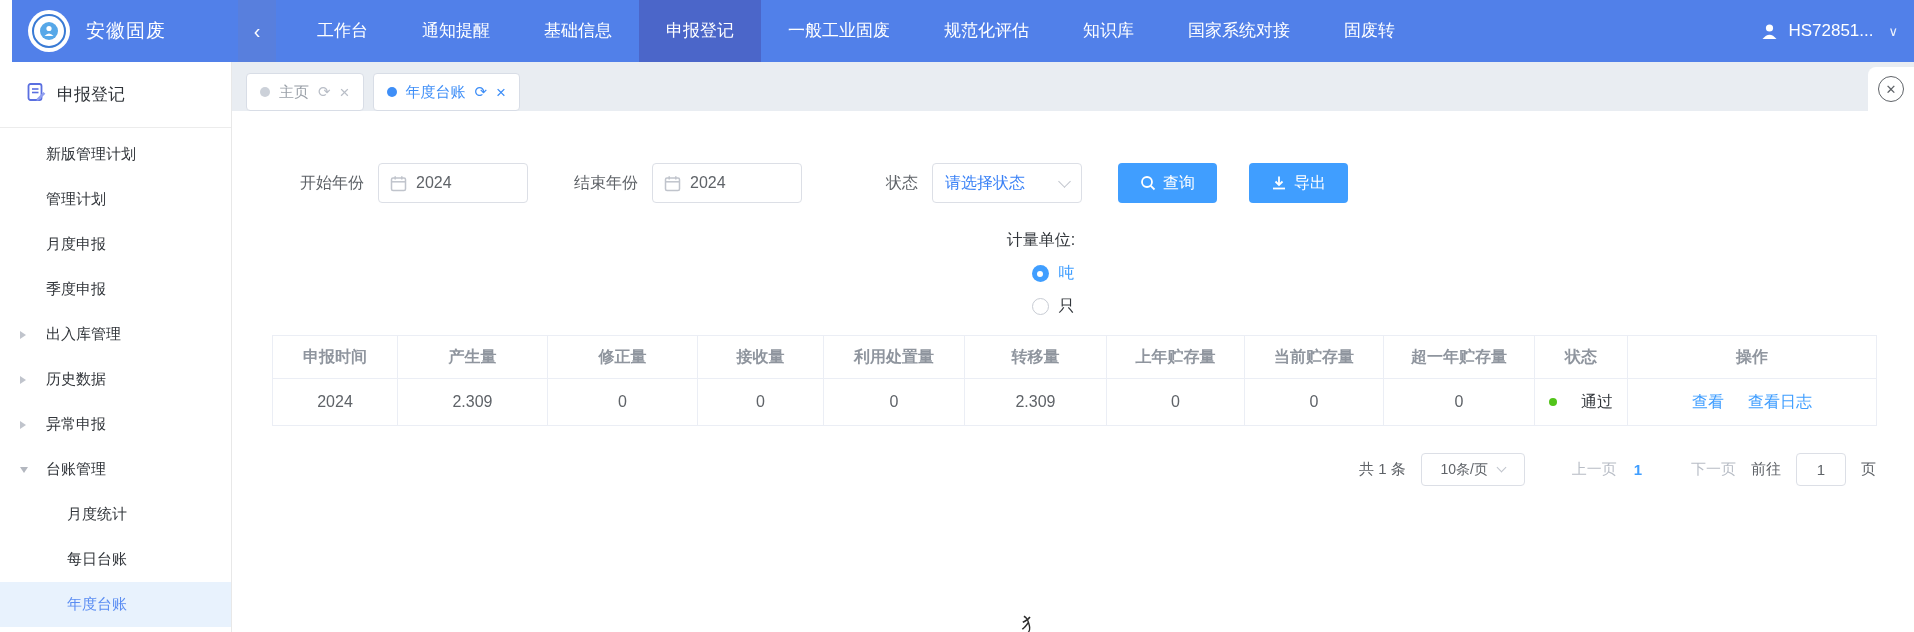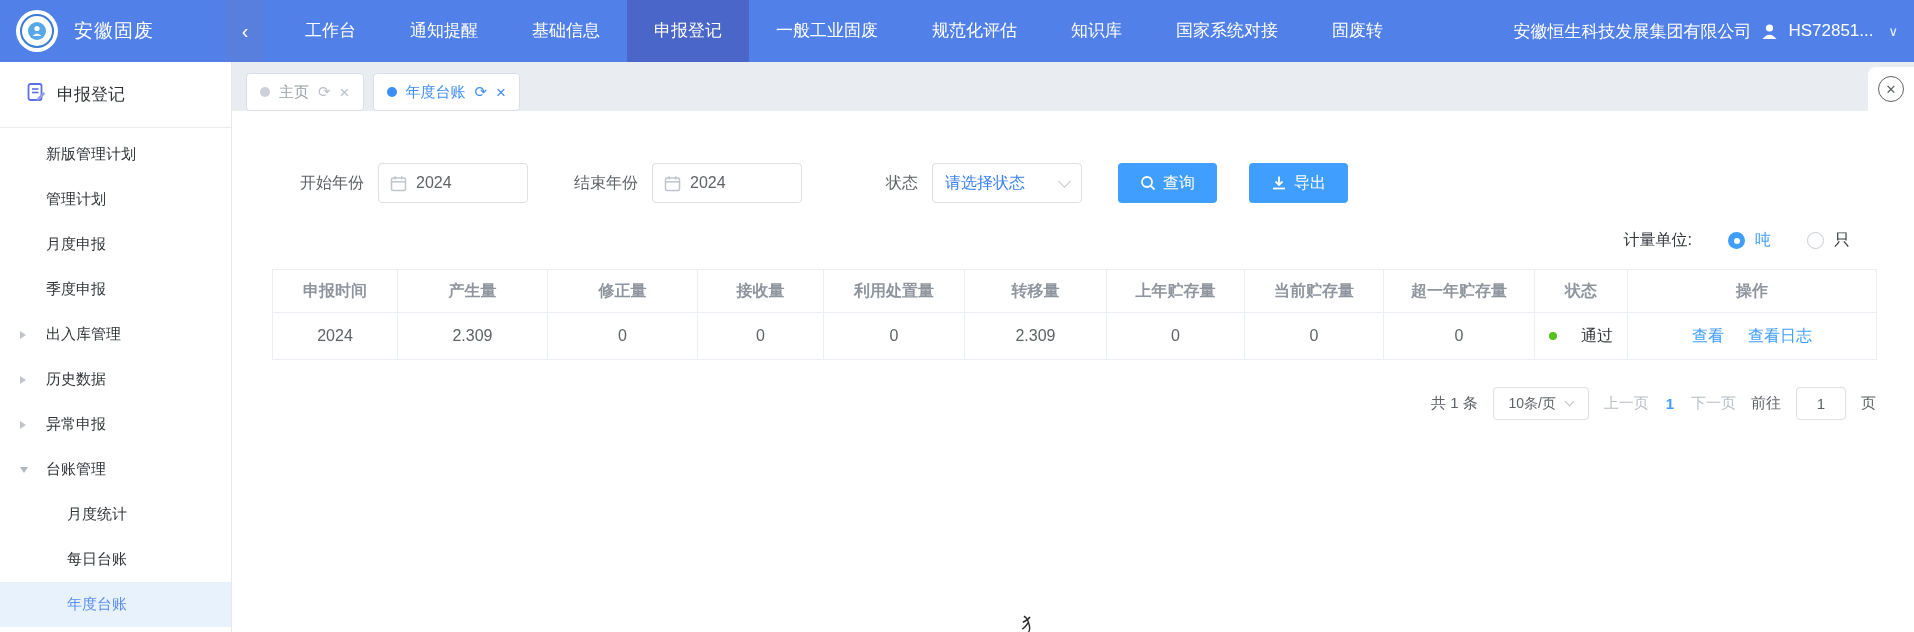--- a/index.html
+++ b/index.html
@@ -1,21 +1,21 @@
 <!DOCTYPE html>
 <html><head>
 <meta charset="utf-8">
 <style>
   * { margin:0; padding:0; box-sizing:border-box; }
   html,body { width:1914px; height:632px; overflow:hidden; }
   body { font-family:"Liberation Sans","DejaVu Sans",sans-serif; background:#fff; position:relative; }
   .app { width:1914px; height:632px; display:flex; flex-direction:column; }
 
   
-  .navbar { height:62px; background:#5180e9; display:flex; align-items:center; color:#fff; flex:0 0 62px; }
+  .navbar { height:62px; background:#5180e9; display:flex; align-items:center; color:#fff; flex:0 0 62px;margin-left:12px; }
   .brand { display:flex; align-items:center; gap:16px; padding-left:16px; width:226px; flex:0 0 226px; }
   .logo { width:42px; height:42px; border-radius:50%; background:#fff; display:flex; align-items:center; justify-content:center; }
   .app-title { font-size:19px; letter-spacing:1px; }
   .nav-collapse { width:38px; text-align:center; font-size:20px; cursor:pointer; background:#587fdd; height:62px; line-height:62px; flex:0 0 38px; }
   .nav-items { display:flex; height:62px; margin-left:14px; flex:1; overflow:hidden; white-space:nowrap; }
   .nav-item { padding:0 27px; line-height:62px; font-size:17px; cursor:pointer; }
   .nav-item.active { background:#4b66c9; }
   .nav-right { margin-left:4px; display:flex; align-items:center; gap:9px; padding-right:16px; font-size:17px; flex:0 0 auto; }
   .user-icon svg { display:block; }
   .nav-caret { font-size:13px; margin-left:6px; opacity:.9; }
@@ -53,40 +53,40 @@
   .filters { display:flex; align-items:center; margin:52px 0 0 68px; font-size:16px; color:#5f6368; }
   .f-label { margin-right:14px; }
   .input-box { width:150px; height:40px; border:1px solid #dcdfe6; border-radius:4px; display:flex; align-items:center; padding:0 11px; gap:9px; background:#fff; }
   .input-box .val { font-size:16px; color:#5f6368; }
   .gap-a { width:46px; } .gap-b { width:84px; } .gap-d { width:36px; } .gap-e { width:32px; }
   .select-box { width:150px; height:40px; border:1px solid #dcdfe6; border-radius:4px; display:flex; align-items:center; justify-content:space-between; padding:0 12px; background:#fff; cursor:pointer; }
   .placeholder { color:#3b82f6; font-size:16px; }
   .chev-down { width:9px; height:9px; border-right:1.6px solid #c0c4cc; border-bottom:1.6px solid #c0c4cc; transform:rotate(45deg); margin-top:-4px; }
   .btn { height:40px; background:#409eff; border:none; border-radius:4px; color:#fff; font-size:16px; display:flex; align-items:center; gap:7px; padding:0 22px; cursor:pointer; font-family:inherit; }
 
-  .unit-row { display:flex; justify-content:flex-end; align-items:center; margin:27px 64px 0 0; font-size:16px; color:#32363b; gap:12px; }
+  .unit-row { display:flex; justify-content:flex-end; align-items:center; margin:27px 64px 0 0; font-size:16px; color:#32363b; gap:12px;flex-direction:column; }
   .radio-group { display:flex; align-items:center; gap:10px; margin-left:24px; cursor:pointer; }
   .radio { width:17px; height:17px; border-radius:50%; }
   .radio.checked { background:#409eff; position:relative; }
   .radio.checked::after { content:""; position:absolute; left:5.5px; top:5.5px; width:6px; height:6px; border-radius:50%; background:#fff; }
   .radio.unchecked { background:#fff; border:1px solid #c8ccd4; }
   .radio-label.sel { color:#409eff; }
 
   table.grid { border-collapse:collapse; margin:18px 38px 0 40px; width:1604px; table-layout:fixed; font-size:16px; }
   .grid th { border:1px solid #ebeef5; height:43px; color:#8f959e; font-weight:bold; text-align:center; background:#fff; }
   .grid td { border:1px solid #ebeef5; height:47px; color:#5f6368; text-align:center; }
   .status-cell { display:flex; align-items:center; justify-content:center; gap:24px; color:#32363b; }
   .status-dot { width:8px; height:8px; border-radius:50%; background:#52c41a; }
   .link { color:#409eff; cursor:pointer; }
   .actions { display:flex; justify-content:center; gap:24px; }
 
   .pagination { display:flex; justify-content:flex-end; align-items:center; margin:27px 38px 0 0; gap:15px; font-size:15px; color:#5f6368; }
-  .pg-size { width:96px; height:33px; border:1px solid #dcdfe6; border-radius:4px; display:flex; align-items:center; justify-content:center; gap:10px; color:#5f6368; font-size:14px; cursor:pointer; background:#fff; }
+  .pg-size { width:104px; height:33px; border:1px solid #dcdfe6; border-radius:4px; display:flex; align-items:center; justify-content:center; gap:10px; color:#5f6368; font-size:14px; cursor:pointer; background:#fff; }
   .pg-size .chev-down { width:7px; height:7px; }
-  .pg-dis { color:#b8bdc6; cursor:default; }
+  .pg-dis { color:#b8bdc6; cursor:default;margin-left:32px; }
   .pg-cur { color:#409eff; font-weight:bold; padding:0 2px; }
   .goto-input { width:50px; height:33px; border:1px solid #dcdfe6; border-radius:4px; text-align:center; font-size:15px; color:#5f6368; font-family:inherit; outline:none; }
 
   .stray { position:absolute; left:1022px; top:612px; font-size:20px; color:#2b2b2b; }
 </style>
 </head>
 <body>
 
 <div class="app">
 
@@ -110,21 +110,20 @@
       <div class="nav-item">基础信息</div>
       <div class="nav-item active">申报登记</div>
       <div class="nav-item">一般工业固废</div>
       <div class="nav-item">规范化评估</div>
       <div class="nav-item">知识库</div>
       <div class="nav-item">国家系统对接</div>
       <div class="nav-item">固废转</div>
 
     </nav>
     <div class="nav-right">
-      <span>安徽恒生科技发展集团有限公司</span>
       <span class="user-icon">
         <svg width="19" height="19" viewBox="0 0 19 19">
           <circle cx="9.5" cy="6" r="3.6" fill="#ffffff"></circle>
           <path d="M2.5 17 q7 -8.5 14 0 z" fill="#ffffff"></path>
         </svg>
       </span>
       <span>HS72851...</span>
       <span class="nav-caret">∨</span>
     </div>
   </header>

